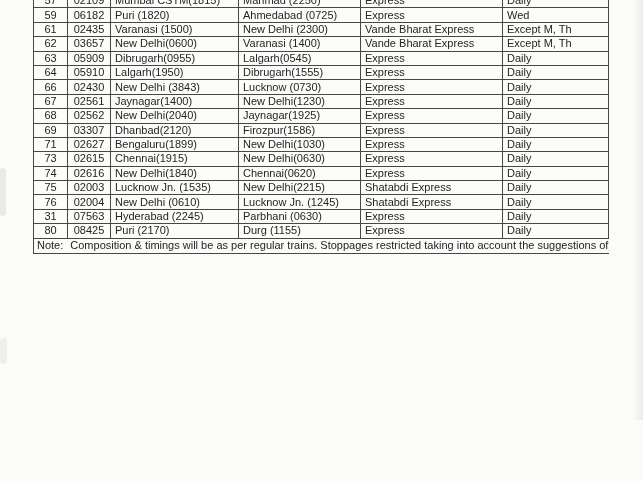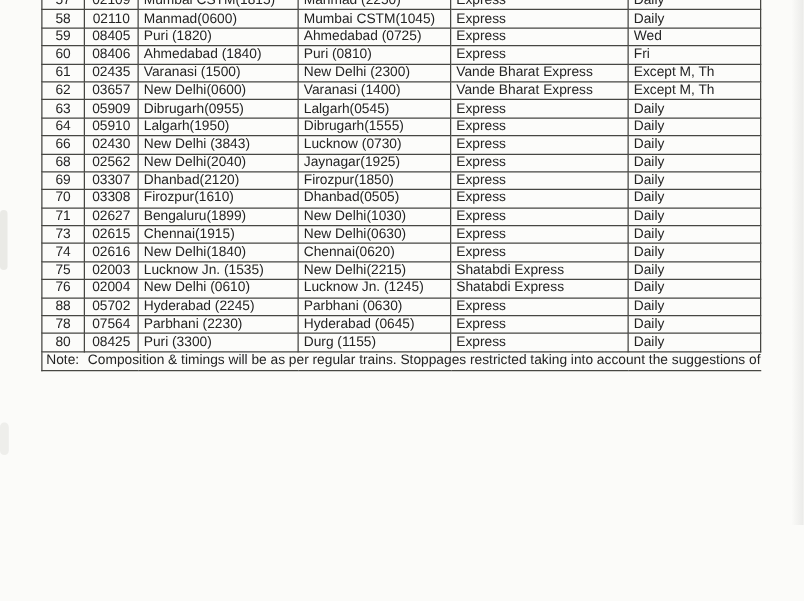--- a/index.html
+++ b/index.html
@@ -92,42 +92,26 @@
       <tbody>
           <tr>
             <td class="c0">57</td>
             <td class="c1">02109</td>
             <td class="c2">Mumbai CSTM(1815)</td>
             <td class="c3">Manmad (2250)</td>
             <td class="c4">Express</td>
             <td class="c5">Daily</td>
           </tr>
           <tr>
-            <td class="c0">58</td>
-            <td class="c1">02110</td>
-            <td class="c2">Manmad(0600)</td>
-            <td class="c3">Mumbai CSTM(1045)</td>
-            <td class="c4">Express</td>
-            <td class="c5">Daily</td>
-          </tr>
-          <tr>
             <td class="c0">59</td>
-            <td class="c1">08405</td>
+            <td class="c1">06182</td>
             <td class="c2">Puri (1820)</td>
             <td class="c3">Ahmedabad (0725)</td>
             <td class="c4">Express</td>
             <td class="c5">Wed</td>
-          </tr>
-          <tr>
-            <td class="c0">60</td>
-            <td class="c1">08406</td>
-            <td class="c2">Ahmedabad (1840)</td>
-            <td class="c3">Puri (0810)</td>
-            <td class="c4">Express</td>
-            <td class="c5">Fri</td>
           </tr>
           <tr>
             <td class="c0">61</td>
             <td class="c1">02435</td>
             <td class="c2">Varanasi (1500)</td>
             <td class="c3">New Delhi (2300)</td>
             <td class="c4">Vande Bharat Express</td>
             <td class="c5">Except M, Th</td>
           </tr>
           <tr>
@@ -156,40 +140,40 @@
           </tr>
           <tr>
             <td class="c0">66</td>
             <td class="c1">02430</td>
             <td class="c2">New Delhi (3843)</td>
             <td class="c3">Lucknow (0730)</td>
             <td class="c4">Express</td>
             <td class="c5">Daily</td>
           </tr>
           <tr>
+            <td class="c0">67</td>
+            <td class="c1">02561</td>
+            <td class="c2">Jaynagar(1400)</td>
+            <td class="c3">New Delhi(1230)</td>
+            <td class="c4">Express</td>
+            <td class="c5">Daily</td>
+          </tr>
+          <tr>
             <td class="c0">68</td>
             <td class="c1">02562</td>
             <td class="c2">New Delhi(2040)</td>
             <td class="c3">Jaynagar(1925)</td>
             <td class="c4">Express</td>
             <td class="c5">Daily</td>
           </tr>
           <tr>
             <td class="c0">69</td>
             <td class="c1">03307</td>
             <td class="c2">Dhanbad(2120)</td>
-            <td class="c3">Firozpur(1850)</td>
-            <td class="c4">Express</td>
-            <td class="c5">Daily</td>
-          </tr>
-          <tr>
-            <td class="c0">70</td>
-            <td class="c1">03308</td>
-            <td class="c2">Firozpur(1610)</td>
-            <td class="c3">Dhanbad(0505)</td>
+            <td class="c3">Firozpur(1586)</td>
             <td class="c4">Express</td>
             <td class="c5">Daily</td>
           </tr>
           <tr>
             <td class="c0">71</td>
             <td class="c1">02627</td>
             <td class="c2">Bengaluru(1899)</td>
             <td class="c3">New Delhi(1030)</td>
             <td class="c4">Express</td>
             <td class="c5">Daily</td>
@@ -220,39 +204,31 @@
           </tr>
           <tr>
             <td class="c0">76</td>
             <td class="c1">02004</td>
             <td class="c2">New Delhi (0610)</td>
             <td class="c3">Lucknow Jn. (1245)</td>
             <td class="c4">Shatabdi Express</td>
             <td class="c5">Daily</td>
           </tr>
           <tr>
-            <td class="c0">88</td>
-            <td class="c1">05702</td>
+            <td class="c0">31</td>
+            <td class="c1">07563</td>
             <td class="c2">Hyderabad (2245)</td>
             <td class="c3">Parbhani (0630)</td>
             <td class="c4">Express</td>
             <td class="c5">Daily</td>
           </tr>
           <tr>
-            <td class="c0">78</td>
-            <td class="c1">07564</td>
-            <td class="c2">Parbhani (2230)</td>
-            <td class="c3">Hyderabad (0645)</td>
-            <td class="c4">Express</td>
-            <td class="c5">Daily</td>
-          </tr>
-          <tr>
             <td class="c0">80</td>
             <td class="c1">08425</td>
-            <td class="c2">Puri (3300)</td>
+            <td class="c2">Puri (2170)</td>
             <td class="c3">Durg (1155)</td>
             <td class="c4">Express</td>
             <td class="c5">Daily</td>
           </tr>
         </tbody>
       <tbody>
         <tr>
           <td class="note-cell" colspan="6">
             <span class="note-label">Note:</span><span>Composition &amp; timings will be as per regular trains. Stoppages restricted taking into account the suggestions of</span>
           </td>

